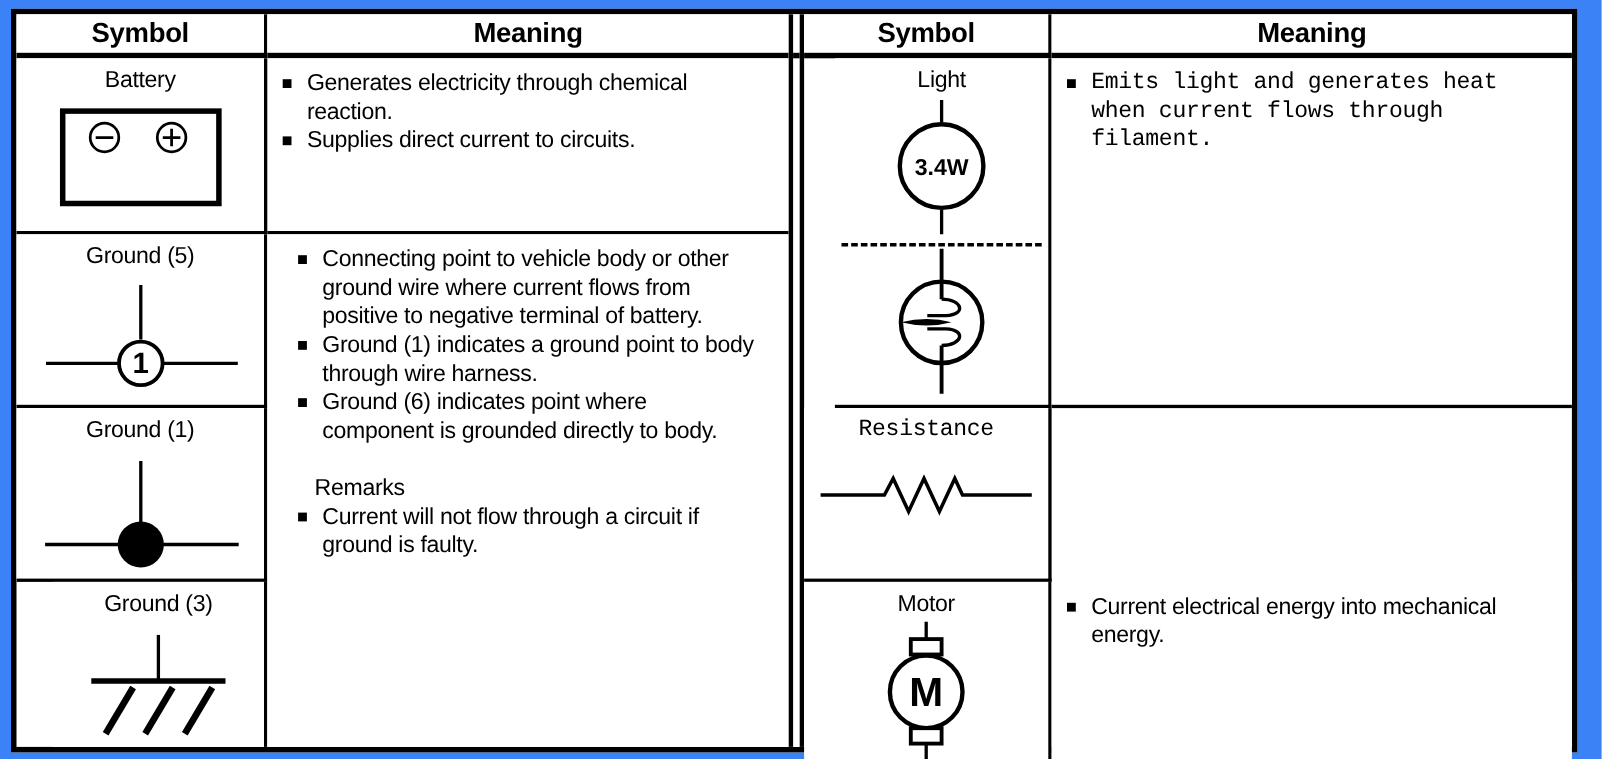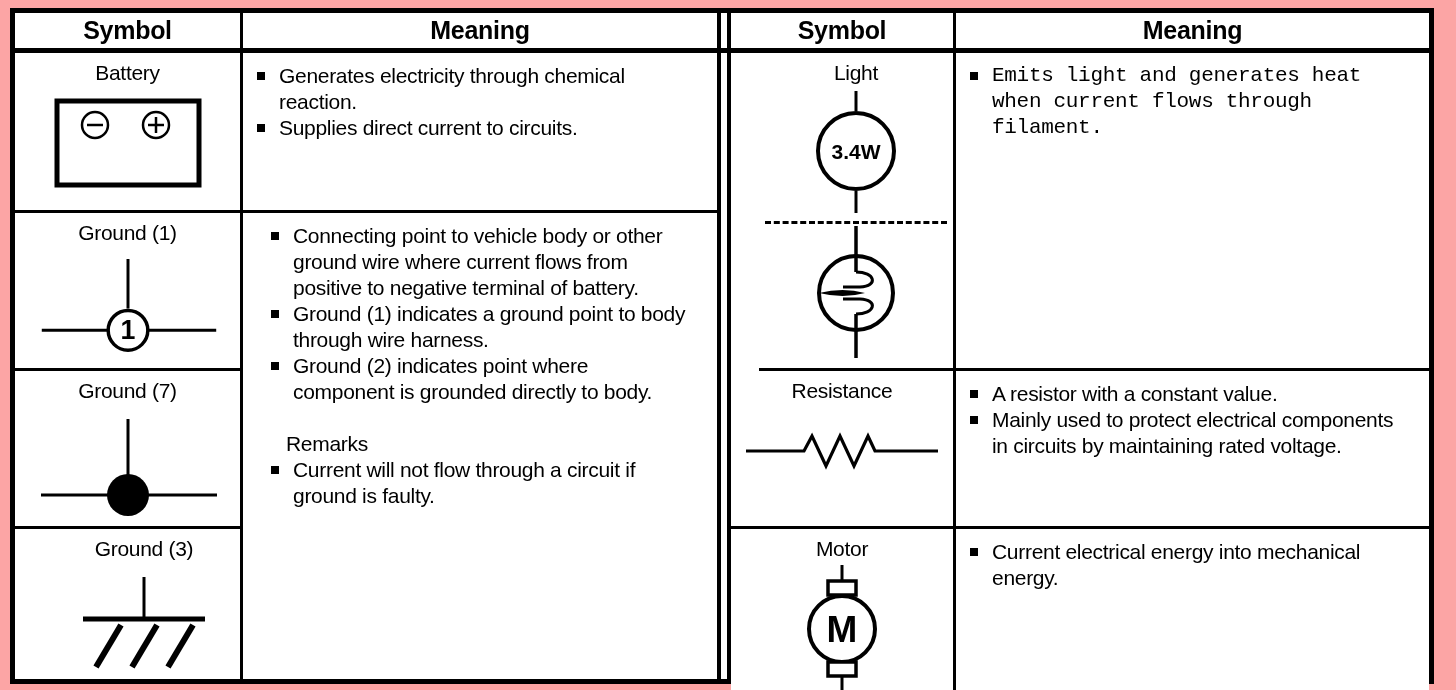--- a/index.html
+++ b/index.html
@@ -1,17 +1,17 @@
 <!DOCTYPE html>
 <html><head>
 <meta charset="utf-8">
 <style>
   * { box-sizing: border-box; margin: 0; padding: 0; }
   body { background:#fff; font-family:"Liberation Sans","DejaVu Sans",sans-serif; color:#000; }
-  .page { position:relative; width:1456px; height:690px; background:#fca5a5; overflow:hidden; }
+  .page { position:relative; width:1456px; height:690px; background:#3b82f6; overflow:hidden; }
   .tbl { position:absolute; left:10px; top:8px; width:1424px; height:676px;
          border:5px solid #000; background:#fff; display:flex; }
   .half { display:grid; height:100%; }
   .half.left  { width:702px; grid-template-columns:228px 1fr; grid-template-rows:40px 160px 158px 158px 1fr; }
   .half.right { flex:1;      grid-template-columns:225px 1fr; grid-template-rows:40px 318px 158px 1fr; }
   .center-band { width:14px; border-left:4px solid #000; border-right:4px solid #000;
                  display:flex; flex-direction:column; background:#fff; }
   .center-band .hb { height:40px; border-bottom:5px solid #000; }
 
   .cell { background:#fff; }
@@ -68,32 +68,32 @@
           <rect x="4" y="4" width="142" height="84" fill="none" stroke="#000" stroke-width="5"></rect>
           <circle cx="42" cy="28" r="13" fill="none" stroke="#000" stroke-width="2.5"></circle>
           <line x1="34" y1="28" x2="50" y2="28" stroke="#000" stroke-width="2.5"></line>
           <circle cx="103" cy="28" r="13" fill="none" stroke="#000" stroke-width="2.5"></circle>
           <line x1="95" y1="28" x2="111" y2="28" stroke="#000" stroke-width="2.5"></line>
           <line x1="103" y1="20" x2="103" y2="36" stroke="#000" stroke-width="2.5"></line>
         </svg>
       </div>
 
       <div class="cell symcol rb symcell" style="grid-column:1;grid-row:3;">
-        <div class="symlabel">Ground (1)</div>
+        <div class="symlabel">Ground (5)</div>
         <svg class="m-g1" width="190" height="112" viewBox="0 0 190 112">
           <line x1="95" y1="2" x2="95" y2="52" stroke="#000" stroke-width="3"></line>
           <circle cx="95" cy="74" r="20" fill="none" stroke="#000" stroke-width="3.5"></circle>
           <text class="svgtxt" x="95" y="83" font-size="27" text-anchor="middle">1</text>
           <line x1="8" y1="74" x2="74" y2="74" stroke="#000" stroke-width="3"></line>
           <line x1="116" y1="74" x2="184" y2="74" stroke="#000" stroke-width="3"></line>
         </svg>
       </div>
 
       <div class="cell symcol rb symcell" style="grid-column:1;grid-row:4;">
-        <div class="symlabel">Ground (7)</div>
+        <div class="symlabel">Ground (1)</div>
         <svg class="m-g2" width="190" height="100" viewBox="0 0 190 100">
           <line x1="95" y1="0" x2="95" y2="56" stroke="#000" stroke-width="3"></line>
           <line x1="8" y1="76" x2="184" y2="76" stroke="#000" stroke-width="3"></line>
           <circle cx="95" cy="76" r="21" fill="#000"></circle>
         </svg>
       </div>
 
       <div class="cell symcol symcell" style="grid-column:1;grid-row:5;margin-left:33px;">
         <div class="symlabel">Ground (3)</div>
         <svg class="m-g3" width="150" height="95" viewBox="0 0 150 95">
@@ -109,21 +109,21 @@
         <div class="bullet">
           <span class="sq"></span>
           <span class="btxt">Connecting point to vehicle body or other ground wire where current flows from positive to negative terminal of battery.</span>
         </div>
         <div class="bullet">
           <span class="sq"></span>
           <span class="btxt">Ground (1) indicates a ground point to body through wire harness.</span>
         </div>
         <div class="bullet">
           <span class="sq"></span>
-          <span class="btxt">Ground (2) indicates point where component is grounded directly to body.</span>
+          <span class="btxt">Ground (6) indicates point where component is grounded directly to body.</span>
         </div>
         <div class="remarks-title">Remarks</div>
         <div class="bullet">
           <span class="sq"></span>
           <span class="btxt">Current will not flow through a circuit if ground is faulty.</span>
         </div>
       </div>
     </div>
 
     <div class="center-band">
@@ -153,37 +153,27 @@
         </svg>
       </div>
 
       <div class="cell rb meaning" style="grid-column:2;grid-row:2;font-family:Liberation Mono, monospace;">
         <div class="bullet">
           <span class="sq"></span>
           <span class="btxt">Emits light and generates heat when current flows through filament.</span>
         </div>
       </div>
 
-      <div class="cell symcol rb symcell" style="grid-column:1;grid-row:3;">
+      <div class="cell symcol rb symcell" style="grid-column:1;grid-row:3;font-family:Liberation Mono, monospace;">
         <div class="symlabel">Resistance</div>
         <svg class="m-res" width="200" height="44" viewBox="0 0 200 44">
           <path d="M4 22 H62 L70 7 L84 37 L98 7 L112 37 L126 7 L133 22 H196" fill="none" stroke="#000" stroke-width="3.2"></path>
         </svg>
       </div>
 
-      <div class="cell rb meaning" style="grid-column:2;grid-row:3;">
-        <div class="bullet">
-          <span class="sq"></span>
-          <span class="btxt">A resistor with a constant value.</span>
-        </div>
-        <div class="bullet">
-          <span class="sq"></span>
-          <span class="btxt">Mainly used to protect electrical components in circuits by maintaining rated voltage.</span>
-        </div>
-      </div>
 
       <div class="cell symcol symcell" style="grid-column:1;grid-row:4;">
         <div class="symlabel">Motor</div>
         <svg class="m-mot" width="170" height="128" viewBox="0 0 170 128">
           <line x1="85" y1="0" x2="85" y2="16" stroke="#000" stroke-width="3"></line>
           <circle cx="85" cy="64" r="33" fill="#fff" stroke="#000" stroke-width="4"></circle>
           <rect x="71" y="16" width="28" height="14" fill="#fff" stroke="#000" stroke-width="3.5"></rect>
           <rect x="71" y="97" width="28" height="14" fill="#fff" stroke="#000" stroke-width="3.5"></rect>
           <line x1="85" y1="111" x2="85" y2="128" stroke="#000" stroke-width="3"></line>
           <text class="svgtxt" x="85" y="77" font-size="37" text-anchor="middle">M</text>

